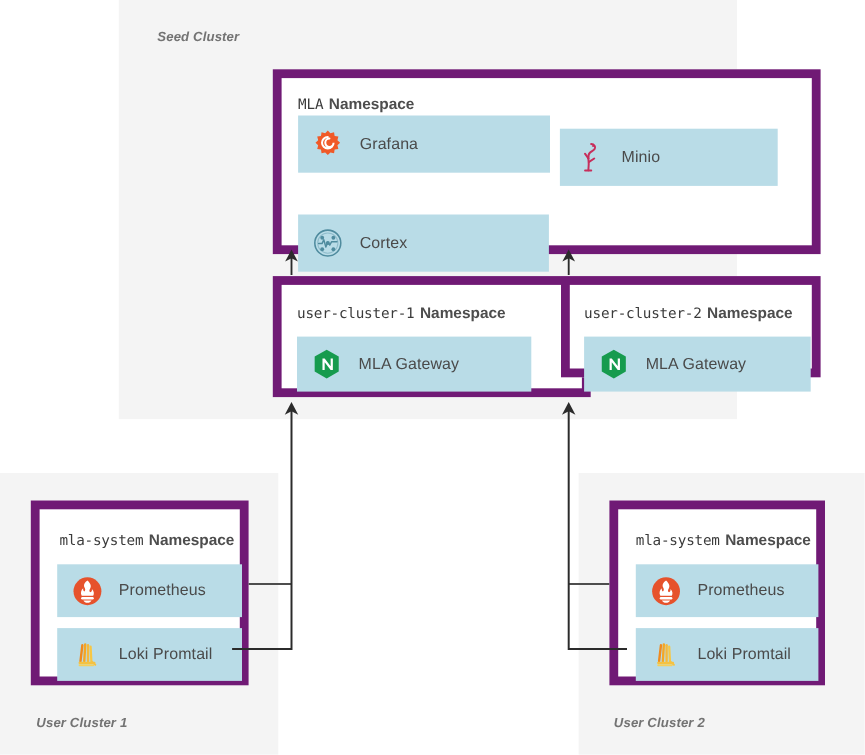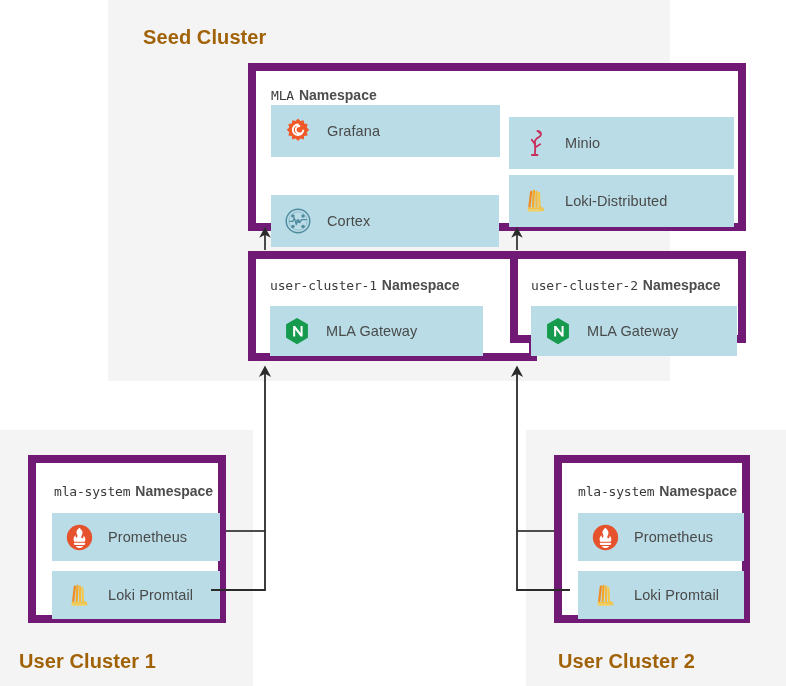--- a/index.html
+++ b/index.html
@@ -36,28 +36,29 @@
     left: 0px; top: 430px;
     width: 253px; height: 256px;
   }
   #user-cluster-2-panel {
     left: 526px; top: 430px;
     width: 260px; height: 256px;
   }
 
   .cluster-title {
     position: absolute;
-    font-size: 20px;
+    font-size: 12px;
     font-weight: bold;
-    color: #a16207;
+    color: #737373;
     letter-spacing: 0.1px;
     white-space: nowrap;
+    font-style: italic;
   }
   #seed-cluster-title { left: 35px; top: 26px; }
-  #user-cluster-1-title { left: 19px; top: 220px; }
+  #user-cluster-1-title { left: 33px; top: 220px; }
   #user-cluster-2-title { left: 32px; top: 220px; }
 
   
   .ns-box {
     position: absolute;
     background: #ffffff;
     border: 8px solid #701a75;
     box-sizing: border-box;
   }
   #mla-ns        { left: 140px; top: 63px;  width: 498px; height: 168px; }
@@ -111,21 +112,21 @@
   }
   .tile .tile-label {
     font-size: 14.5px;
     color: #4a4a4a;
     white-space: nowrap;
     letter-spacing: 0.1px;
   }
 
   
   #tile-grafana   { left: 15px;  top: 34px; width: 229px; height: 52px; }
-  #tile-minio     { left: 253px; top: 46px; width: 225px; height: 52px; }
+  #tile-minio     { left: 253px; top: 46px; width: 198px; height: 52px; }
   #tile-cortex    { left: 15px;  top: 104px; width: 228px; height: 52px; margin-top: 20px; }
   #tile-loki-dist { left: 253px; top: 104px; width: 225px; height: 52px; }
 
   
   #tile-gw-1 { left: 14px; top: 47px; width: 213px; height: 50px; }
   #tile-gw-2 { left: 13px; top: 47px; width: 206px; height: 50px; }
 
   
   #tile-prom-1 { left: 16px; top: 50px;  width: 168px; height: 48px; }
   #tile-loki-1 { left: 16px; top: 108px; width: 168px; height: 48px; }
@@ -196,36 +197,20 @@
             <circle cx="10.2" cy="10.4" r="2.0" fill="#4f8b9e"></circle>
             <circle cx="21.8" cy="10.4" r="2.0" fill="#4f8b9e"></circle>
             <circle cx="10.2" cy="22.4" r="2.0" fill="#4f8b9e"></circle>
             <circle cx="21.8" cy="22.4" r="2.0" fill="#4f8b9e"></circle>
             <circle cx="16" cy="16" r="2.1" fill="#4f8b9e"></circle>
           </svg>
         </span>
         <span class="tile-label">Cortex</span>
       </div>
 
-      <div class="tile" id="tile-loki-dist">
-        <span class="tile-icon">
-          <svg width="28" height="28" viewBox="0 0 32 32">
-            <g stroke-linecap="round">
-              <path d="M8.5 22.5 L10.5 5.5" stroke="#f08a1e" stroke-width="2.6"></path>
-              <path d="M12.6 22.5 L13.6 4.5" stroke="#f5a623" stroke-width="2.6"></path>
-              <path d="M16.6 22.5 L16.6 5.5" stroke="#f6b93b" stroke-width="2.6"></path>
-              <path d="M20.2 22.5 L19.4 7.0" stroke="#f7c744" stroke-width="2.4"></path>
-              <path d="M7.5 24.5 L23.5 24.5" stroke="#f5c242" stroke-width="2.3"></path>
-              <path d="M7.5 27.0 L22.2 27.0" stroke="#f6cf5a" stroke-width="2.0"></path>
-              <path d="M20.5 23.0 L24.5 26.5" stroke="#f5c242" stroke-width="2.0"></path>
-            </g>
-          </svg>
-        </span>
-        <span class="tile-label">Loki-Distributed</span>
-      </div>
     </div>
 
     <div class="ns-box" id="user-ns-1">
       <div class="ns-label">
         <span class="ns-mono">user-cluster-1</span><span class="ns-word">Namespace</span>
       </div>
       <div class="tile" id="tile-gw-1">
         <span class="tile-icon">
           <svg width="26" height="28" viewBox="0 0 28 32">
             <path d="M14 1 L26.5 8.2 L26.5 23.8 L14 31 L1.5 23.8 L1.5 8.2 Z" fill="#169b4e"></path>

